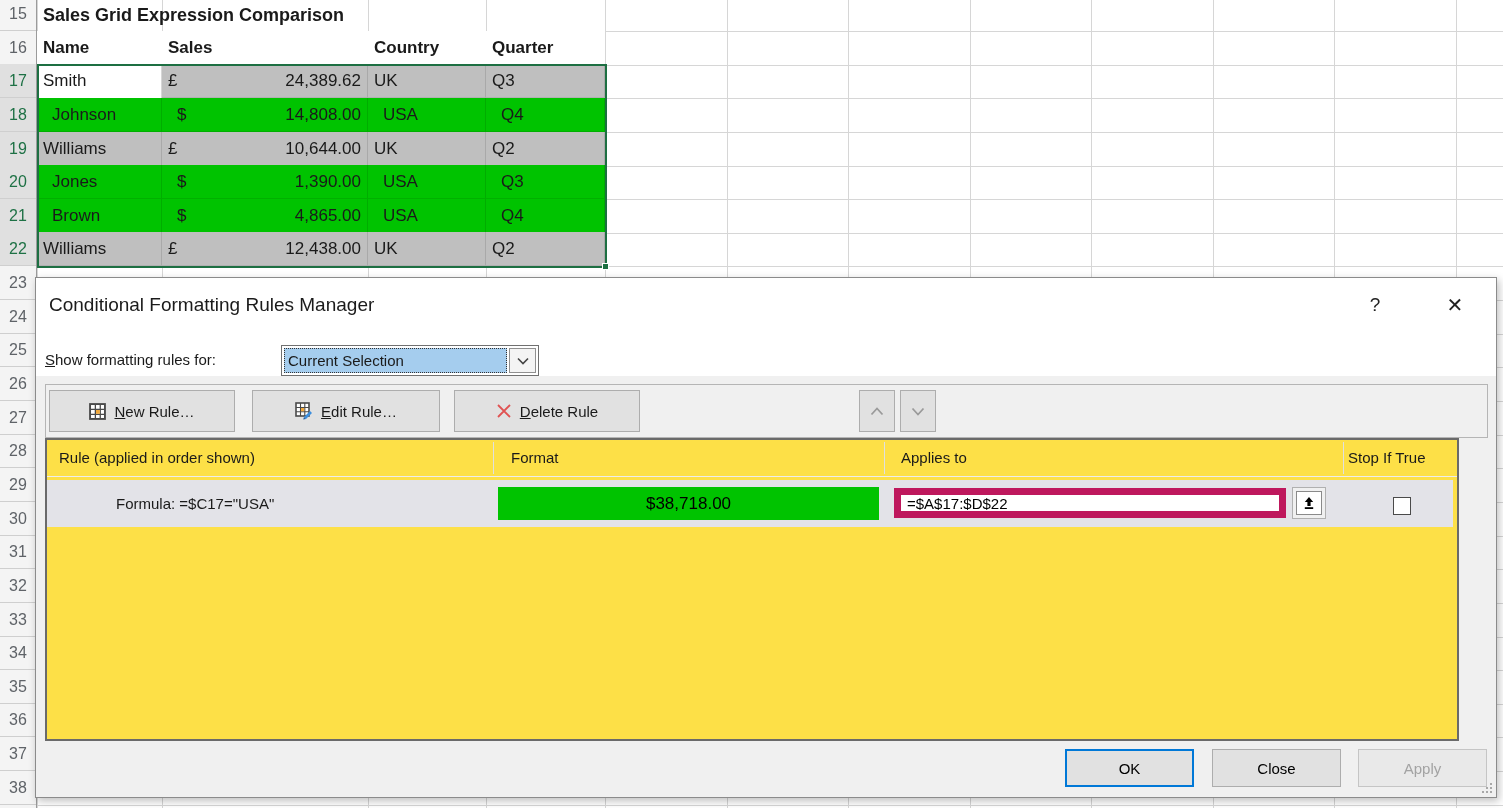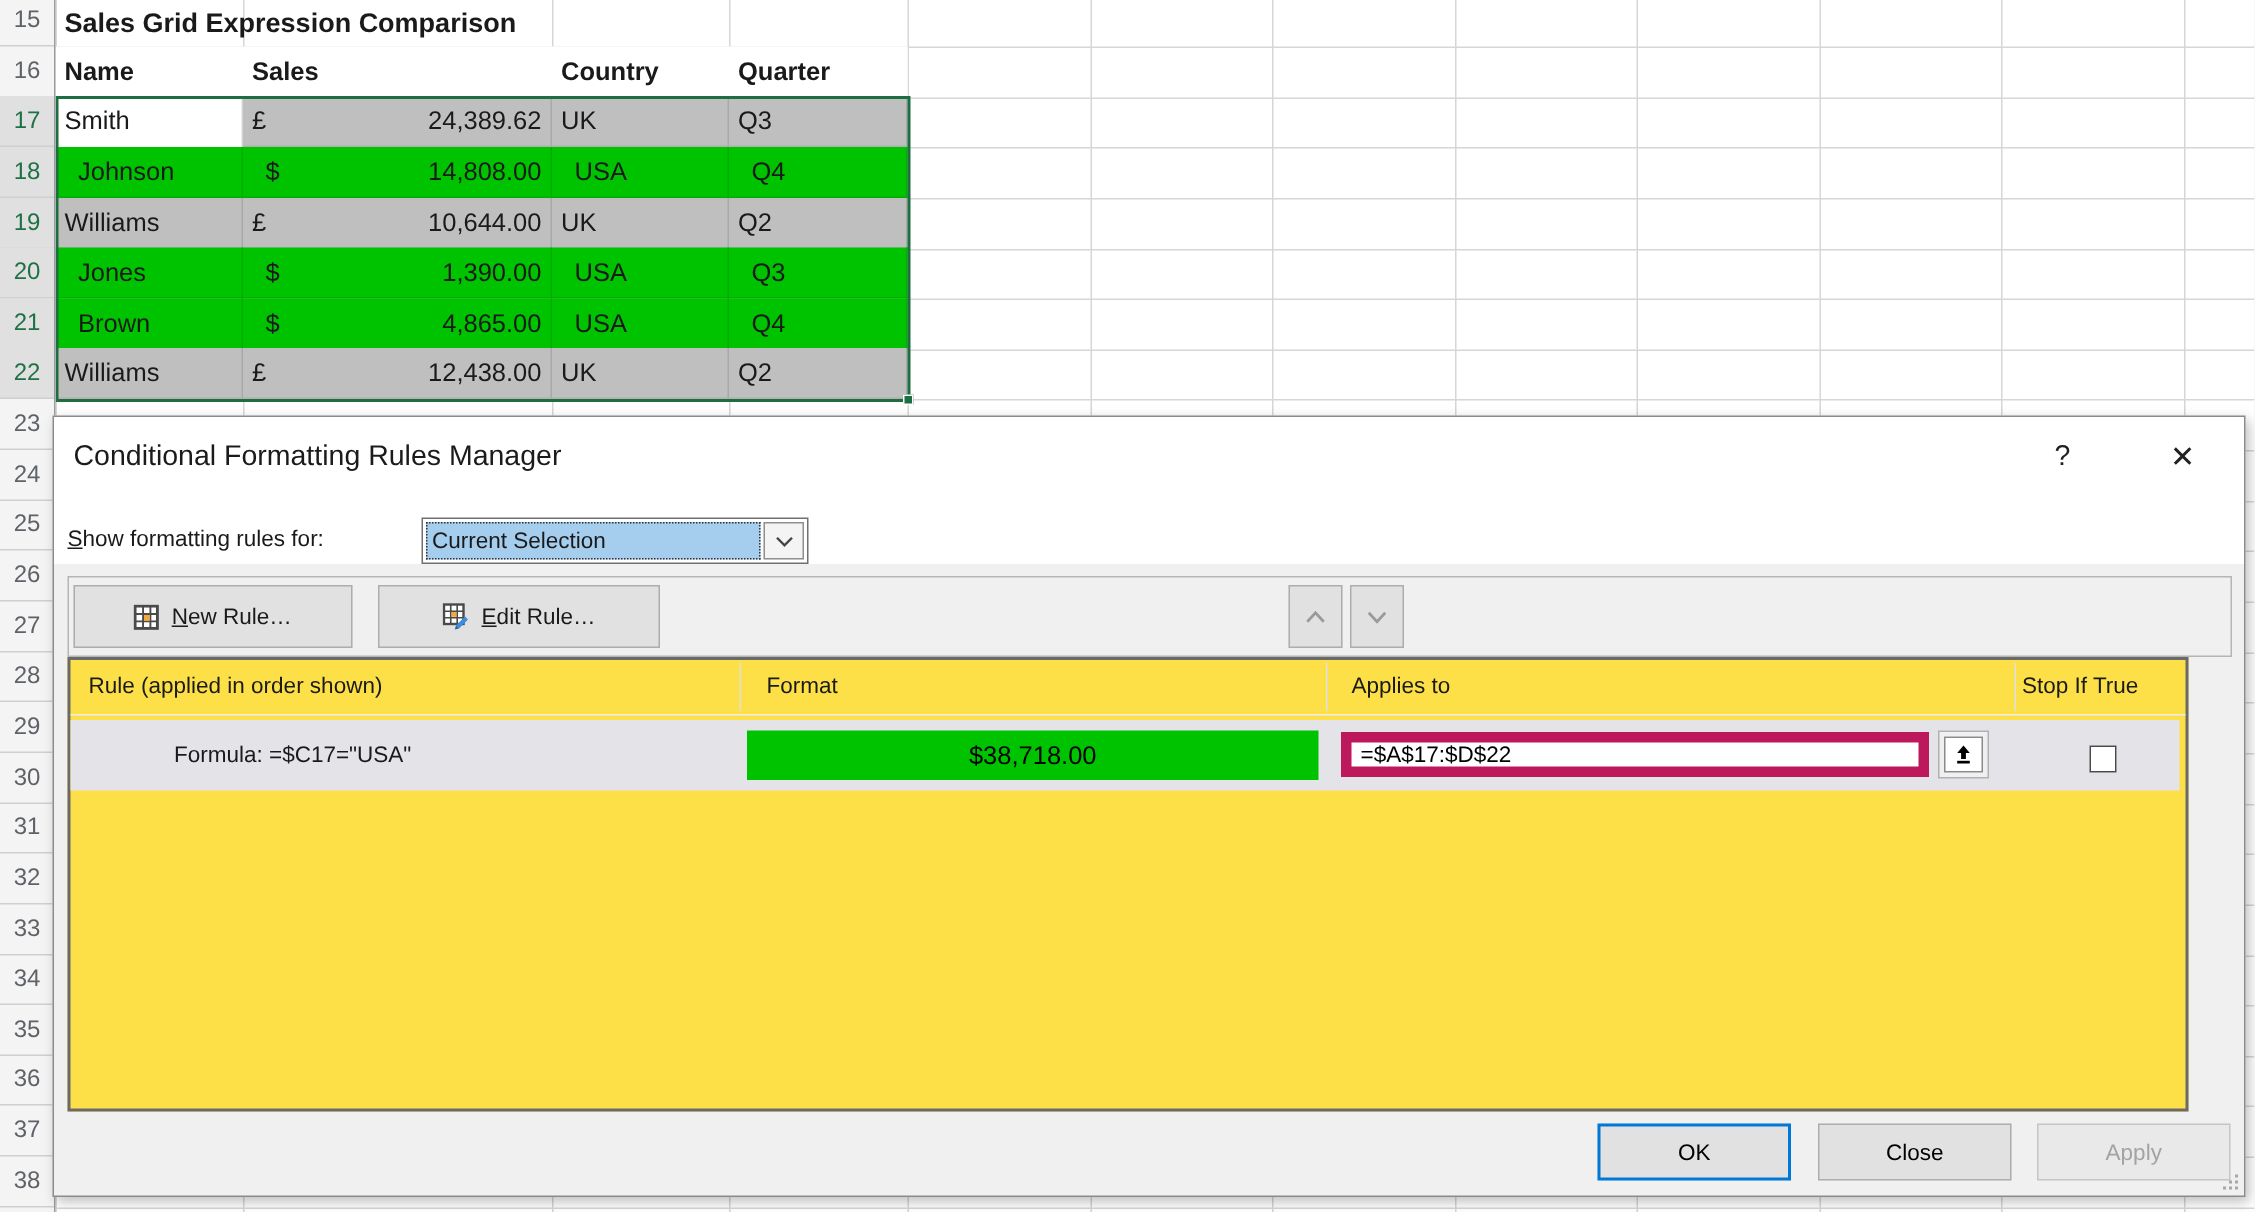--- a/index.html
+++ b/index.html
@@ -256,20 +256,26 @@
     <button class="tbtn" id="btn-edit">
       <svg width="18" height="18" viewBox="0 0 18 18">
           <rect x="1" y="1" width="13" height="13" fill="#fff" stroke="#4a4a4a" stroke-width="1.6"></rect>
           <path d="M1 5.5h13M1 9.8h13M5.5 1v13M9.8 1v13" stroke="#4a4a4a" stroke-width="1.1"></path>
           <rect x="6" y="6" width="3.2" height="3.2" fill="#f2a93b"></rect>
           <path d="M9 15 L15 9 L17 11 L11 17 Z" fill="#3b8ede"></path>
           <path d="M8.2 17.6 L9 15 L11 17 Z" fill="#1d5fa8"></path>
         </svg>
       <span><u>E</u>dit Rule…</span>
     </button>
+    <button class="tbtn" id="btn-delete">
+      <svg width="16" height="16" viewBox="0 0 16 16">
+          <path d="M2 2 L14 14 M14 2 L2 14" stroke="#e05252" stroke-width="1.8" fill="none"></path>
+        </svg>
+      <span><u>D</u>elete Rule</span>
+    </button>
     <button class="tbtn" id="btn-up">
       <svg width="14" height="9" viewBox="0 0 14 9">
           <polyline points="1.5,7.5 7,1.5 12.5,7.5" fill="none" stroke="#9a9a9a" stroke-width="1.8"></polyline>
         </svg>
     </button>
     <button class="tbtn" id="btn-down">
       <svg width="14" height="9" viewBox="0 0 14 9">
           <polyline points="1.5,1.5 7,7.5 12.5,1.5" fill="none" stroke="#9a9a9a" stroke-width="1.8"></polyline>
         </svg>
     </button>

